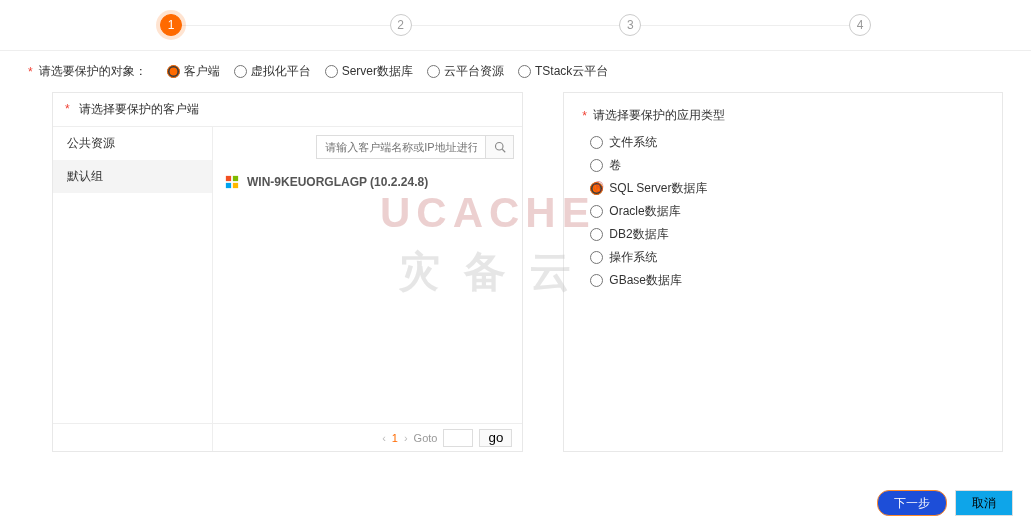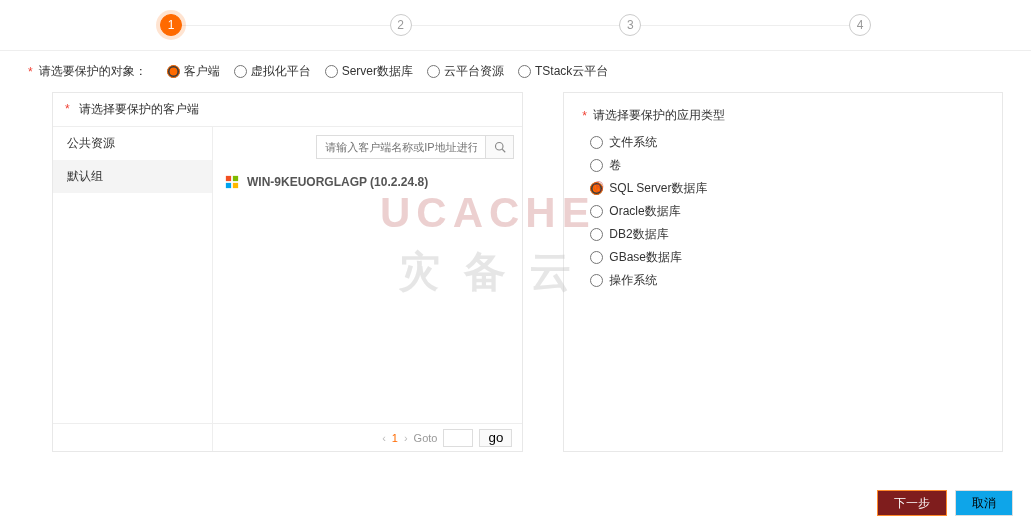--- a/index.html
+++ b/index.html
@@ -52,21 +52,21 @@
   .type-item input { accent-color: #ff6a00; }
 
   
   .watermark { position: absolute; top: 184px; left: 380px; font-size: 42px; font-weight: bold; color: rgba(200,200,200,0.45); letter-spacing: 6px; pointer-events: none; user-select: none; line-height: 1.4; text-align: center; }
   .watermark .line1 { color: rgba(200,120,120,0.35); }
   .watermark .reg { position: absolute; top: -6px; right: -14px; font-size: 14px; color: rgba(200,60,60,0.5); }
 
   
   .footer { position: absolute; bottom: 8px; right: 18px; display: flex; gap: 8px; }
   .btn { height: 26px; padding: 0 16px; border: 1px solid #ddd; background: #0ea5e9; cursor: pointer; font-size: 12px; display: flex; align-items: center; justify-content: center; }
-  .btn-primary { background: #7f1d1d; border-color: #ff8a2a; color: #fff; }
+  .btn-primary { background: #1d4ed8; border-color: #ff8a2a; color: #fff; border-radius: 12px; }
 </style>
 </head>
 <body>
 
 <div class="page">
 
   <div class="steps">
     <div class="step">
         <div class="step-circle active">1</div>
         <div class="step-line"></div>
@@ -179,25 +179,25 @@
             <label class="type-item">
               <input type="radio" name="apptype" style="">
               <span>Oracle数据库</span>
             </label>
             <label class="type-item">
               <input type="radio" name="apptype" style="">
               <span>DB2数据库</span>
             </label>
             <label class="type-item">
               <input type="radio" name="apptype" style="">
+              <span>操作系统</span>
+            </label>
+            <label class="type-item">
+              <input type="radio" name="apptype" style="">
               <span>GBase数据库</span>
-            </label>
-            <label class="type-item">
-              <input type="radio" name="apptype" style="">
-              <span>操作系统</span>
             </label>
           </div>
       </div>
     </div>
   </div>
 
   <div class="watermark">
     <div class="line1"><span>UCACHE</span><span class="reg">®</span></div>
     <div class="line2">灾 备 云</div>
   </div>

